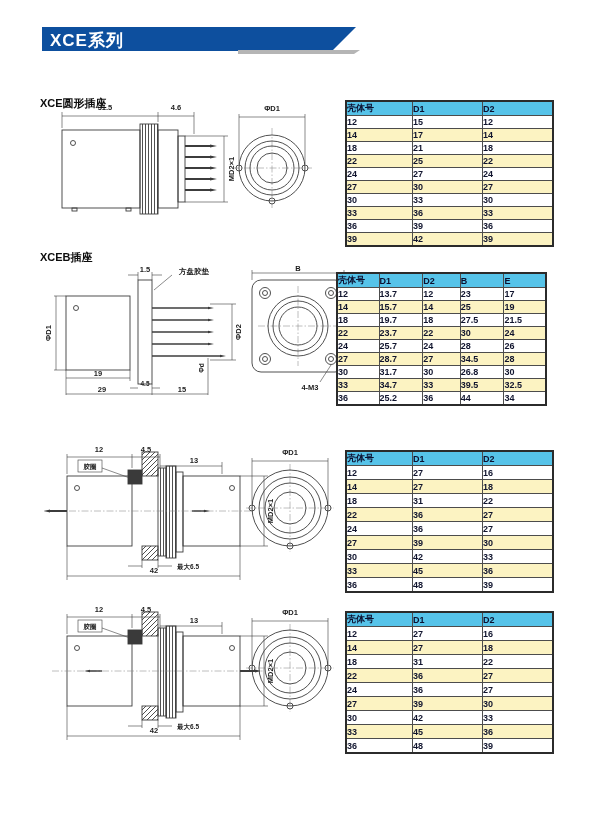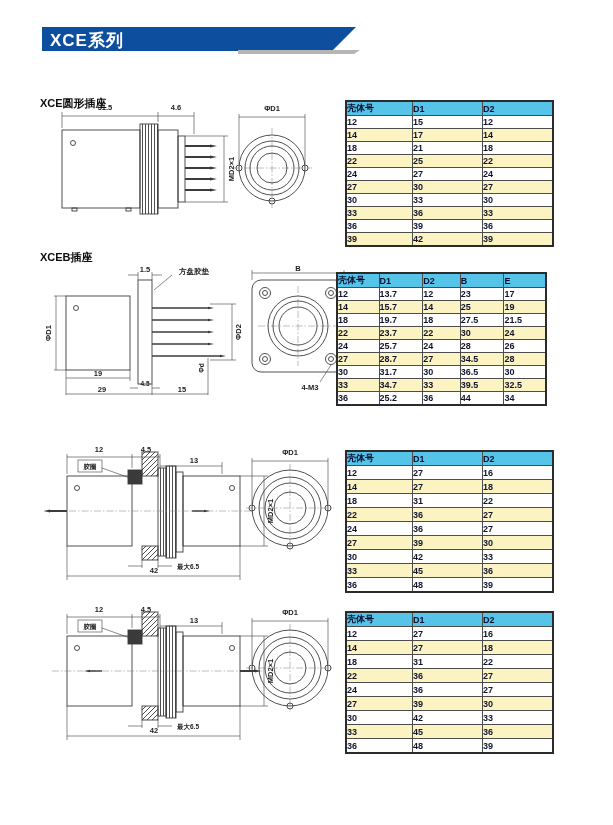--- a/index.html
+++ b/index.html
@@ -304,21 +304,21 @@
           <td>27</td>
           <td>28.7</td>
           <td>27</td>
           <td>34.5</td>
           <td>28</td>
         </tr>
         <tr>
           <td>30</td>
           <td>31.7</td>
           <td>30</td>
-          <td>36.5</td>
+          <td>26.8</td>
           <td>30</td>
         </tr>
         <tr class="alt">
           <td>33</td>
           <td>34.7</td>
           <td>33</td>
           <td>39.5</td>
           <td>32.5</td>
         </tr>
         <tr>

